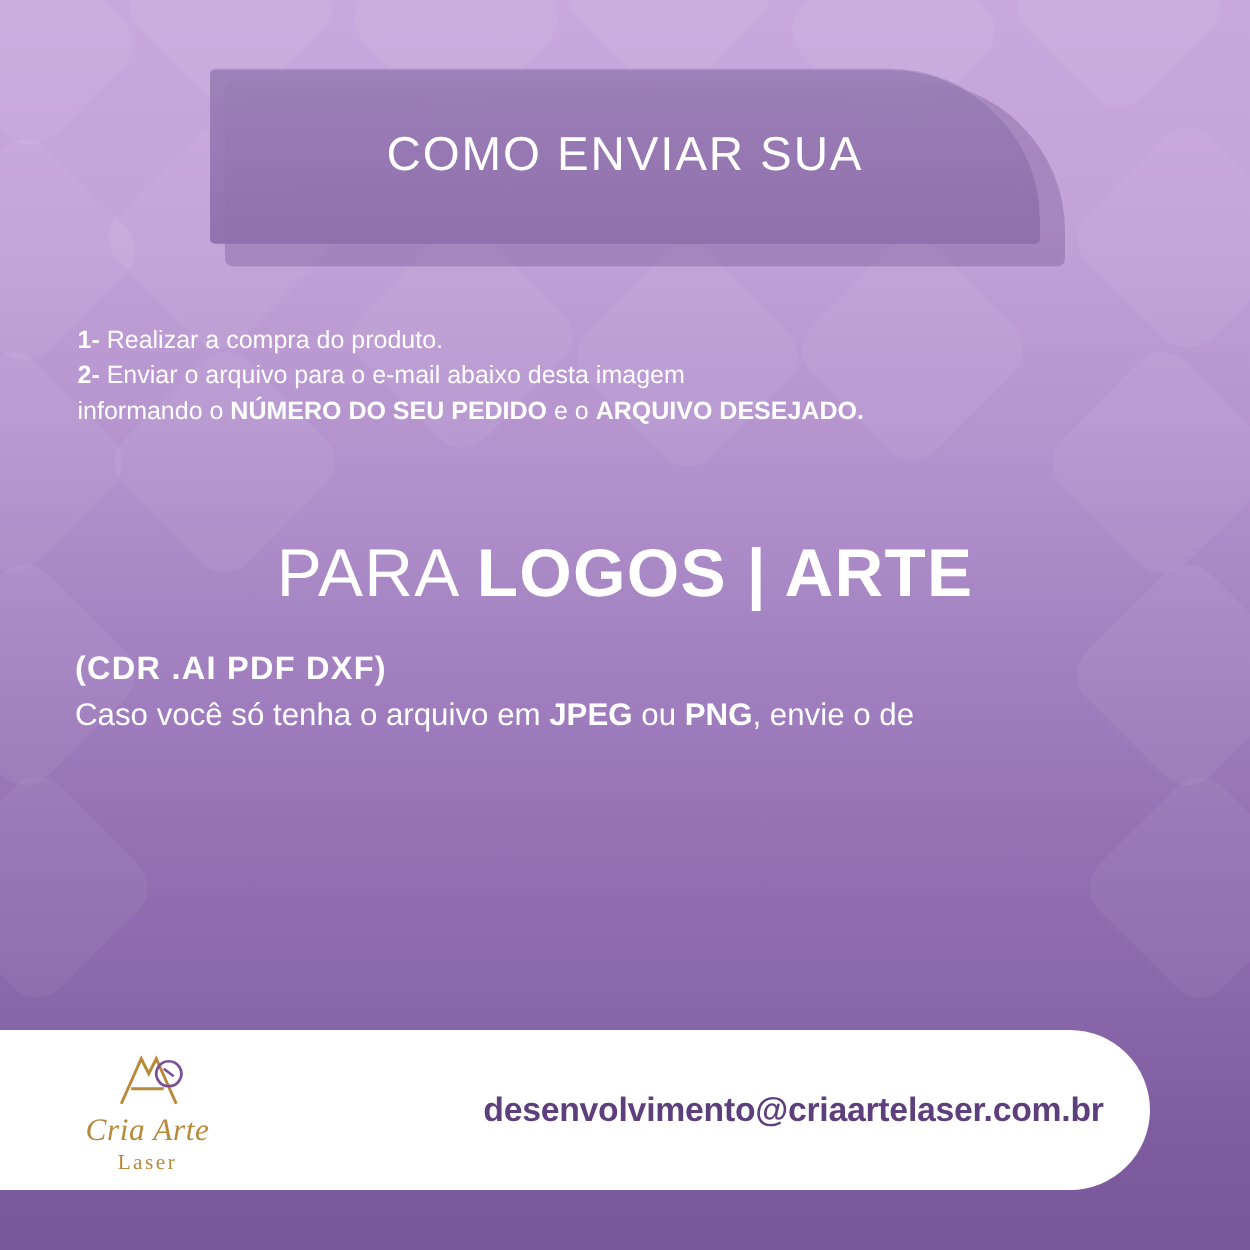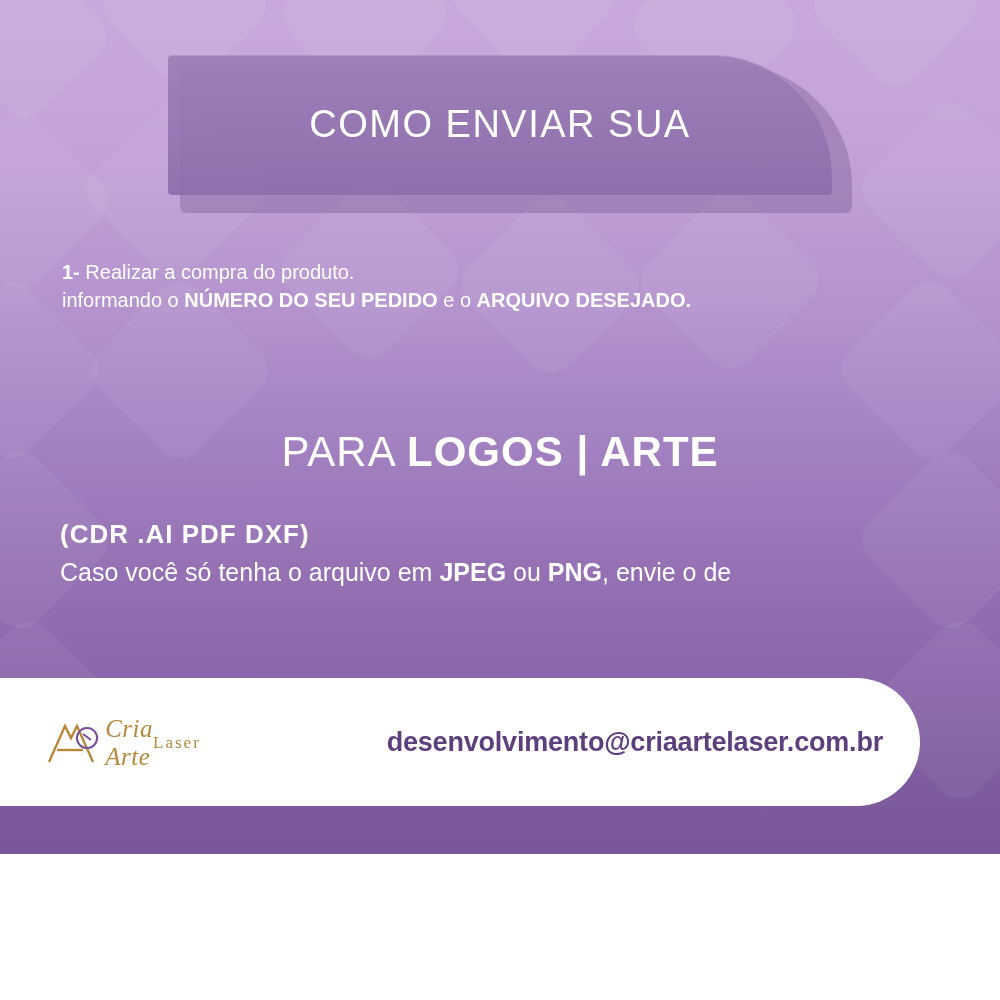--- a/index.html
+++ b/index.html
@@ -6,21 +6,21 @@
   * { box-sizing: border-box; margin: 0; padding: 0; }
   html, body {
     width: 1000px;
     height: 1000px;
     overflow: hidden;
     font-family: "Liberation Sans", sans-serif;
   }
   .poster {
     position: relative;
     width: 1000px;
-    height: 854px;
+    height: 1000px;
     background: linear-gradient(180deg,
         #c9a9dd 0%,
         #c3a2d8 18%,
         #b695cf 34%,
         #a584c3 50%,
         #9672b5 66%,
         #8a66aa 80%,
         #7e5b9e 92%,
         #7a579a 100%);
     overflow: hidden;
@@ -103,21 +103,21 @@
   .steps b { font-weight: 700; }
 
   
   .section-title {
     position: absolute;
     top: 428px;
     left: 0;
     width: 1000px;
     text-align: center;
     color: #ffffff;
-    font-size: 42px;
+    font-size: 54px;
     font-weight: 400;
     letter-spacing: 1px;
   }
   .section-title b { font-weight: 700; }
 
   
   .body-copy {
     position: absolute;
     top: 516px;
     left: 60px;
@@ -152,21 +152,21 @@
     width: 920px;
     height: 128px;
     background: #ffffff;
     border-radius: 0 64px 64px 0;
     display: flex;
     align-items: center;
   }
   .logo-block {
     width: 200px;
     display: flex;
-    flex-direction: row;
+    flex-direction: column;
     align-items: center;
     justify-content: center;
     padding-left: 36px;
   }
   .logo-mark { position: relative; height: 52px; width: 70px; }
   .logo-name {
     color: #b8893a;
     font-family: "Liberation Serif", serif;
     font-size: 25px;
     font-style: italic;
@@ -223,20 +223,24 @@
       <div class="banner-line1">COMO ENVIAR SUA</div>
     </div>
   </div>
 
   <div class="steps">
     <div>
       <b>1-</b>
       <span>Realizar a compra do produto.</span>
     </div>
     <div>
+      <b>2-</b>
+      <span>Enviar o arquivo para o e-mail abaixo desta imagem</span>
+    </div>
+    <div>
       <span>informando o </span><b>NÚMERO DO SEU PEDIDO</b><span> e o </span><b>ARQUIVO DESEJADO.</b>
     </div>
   </div>
 
   <div class="section-title">
     <span>PARA </span><b>LOGOS | ARTE</b>
   </div>
 
   <div class="body-copy">
     <div class="center">(CDR .AI PDF DXF)</div>

